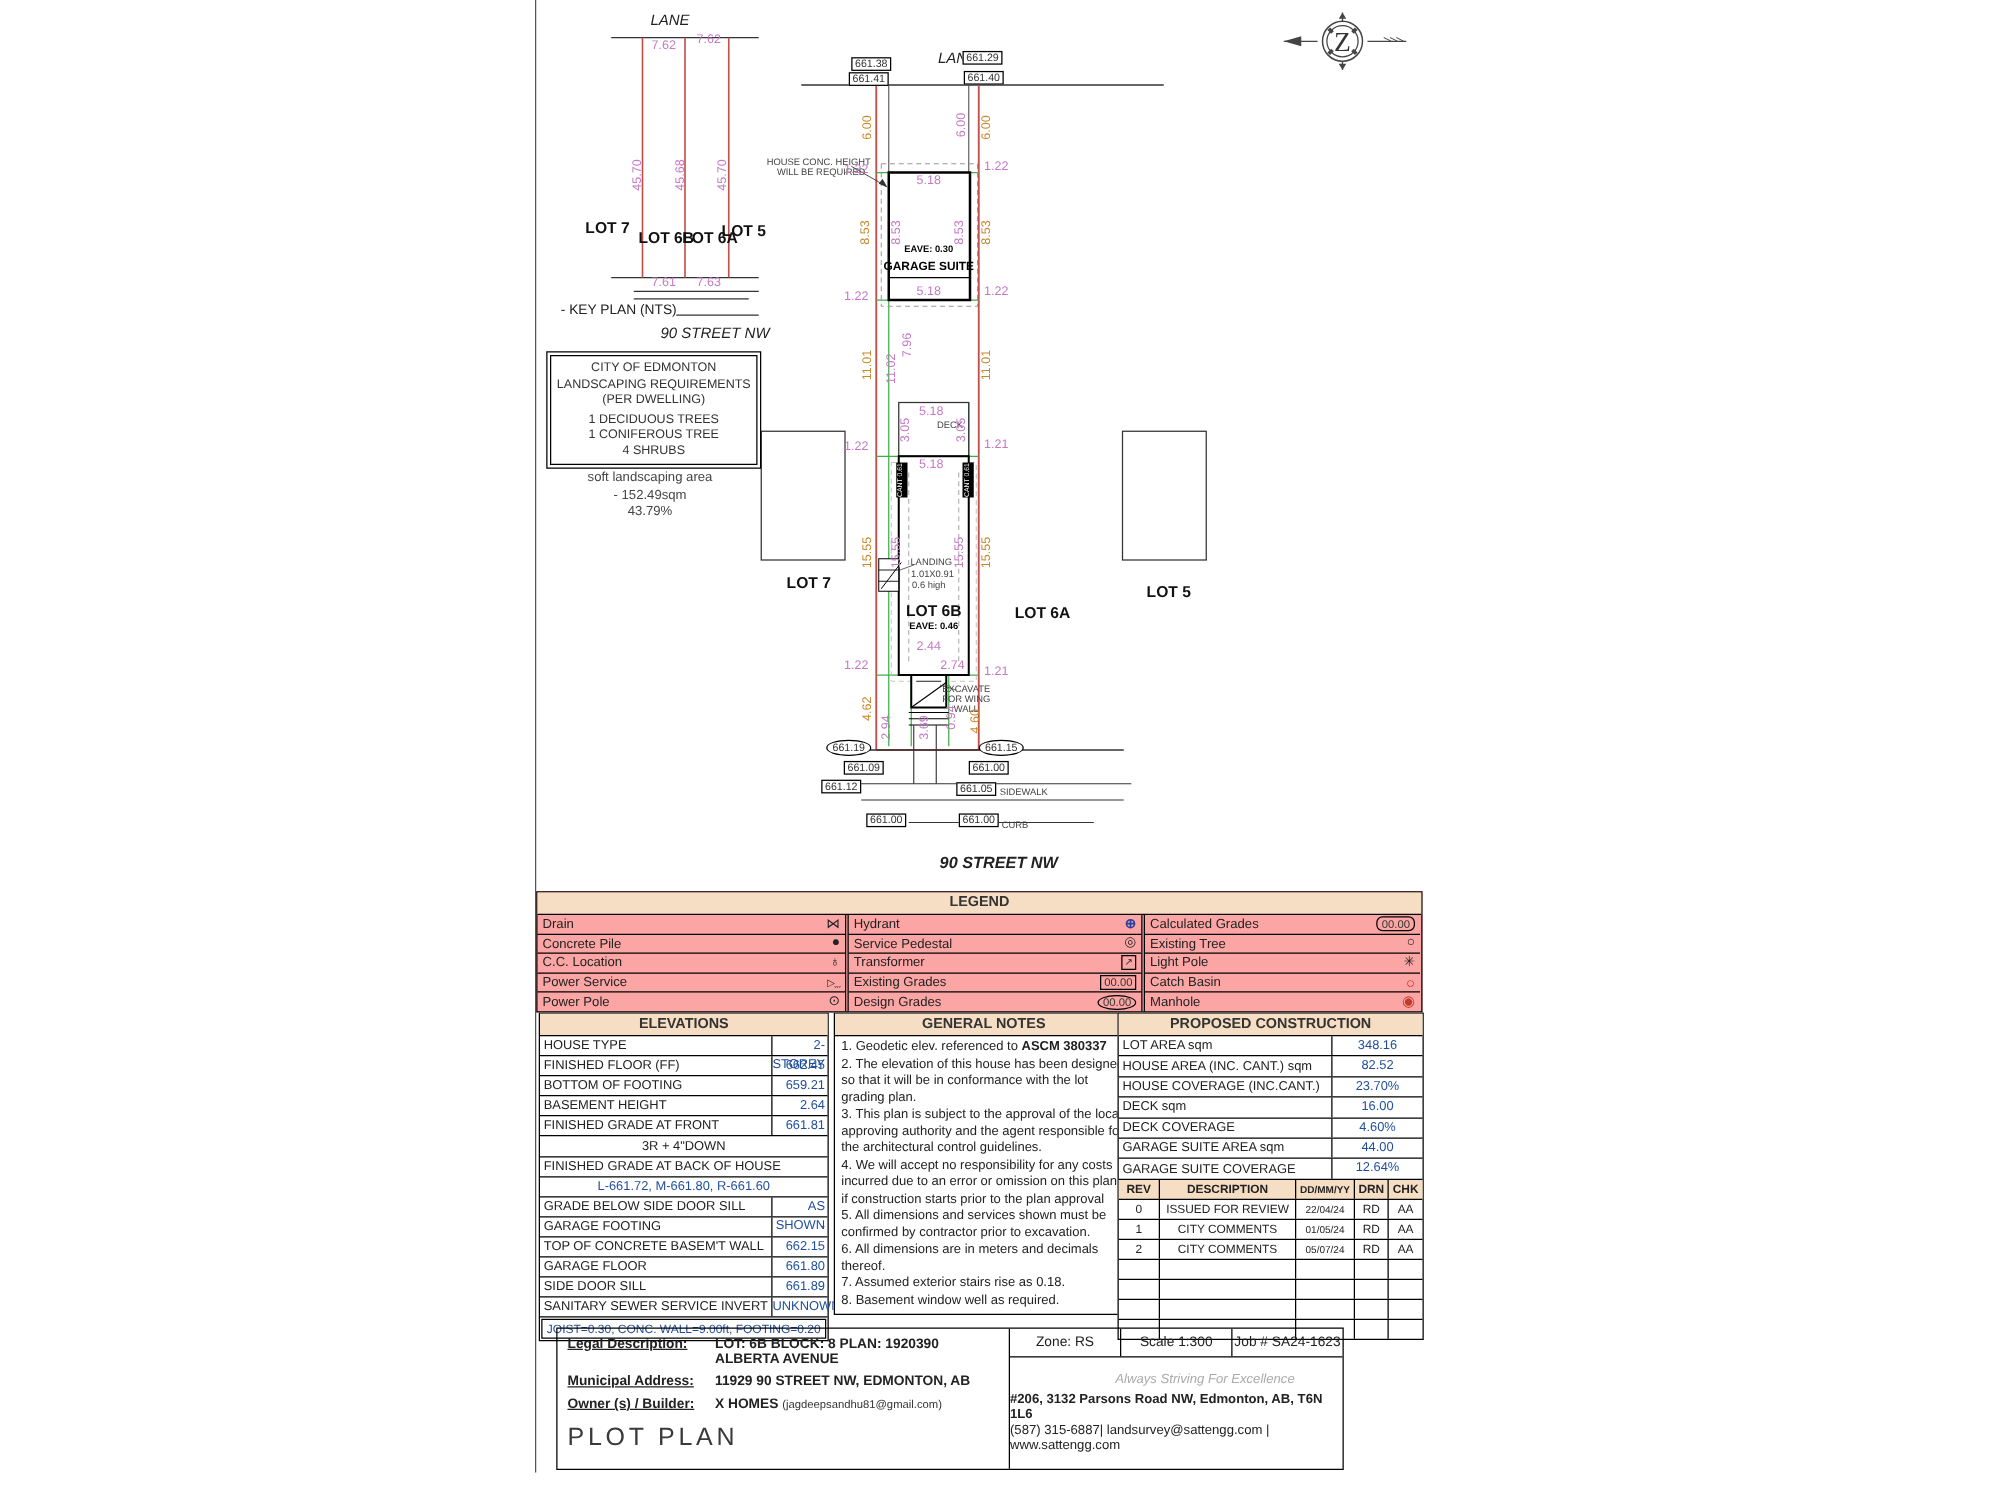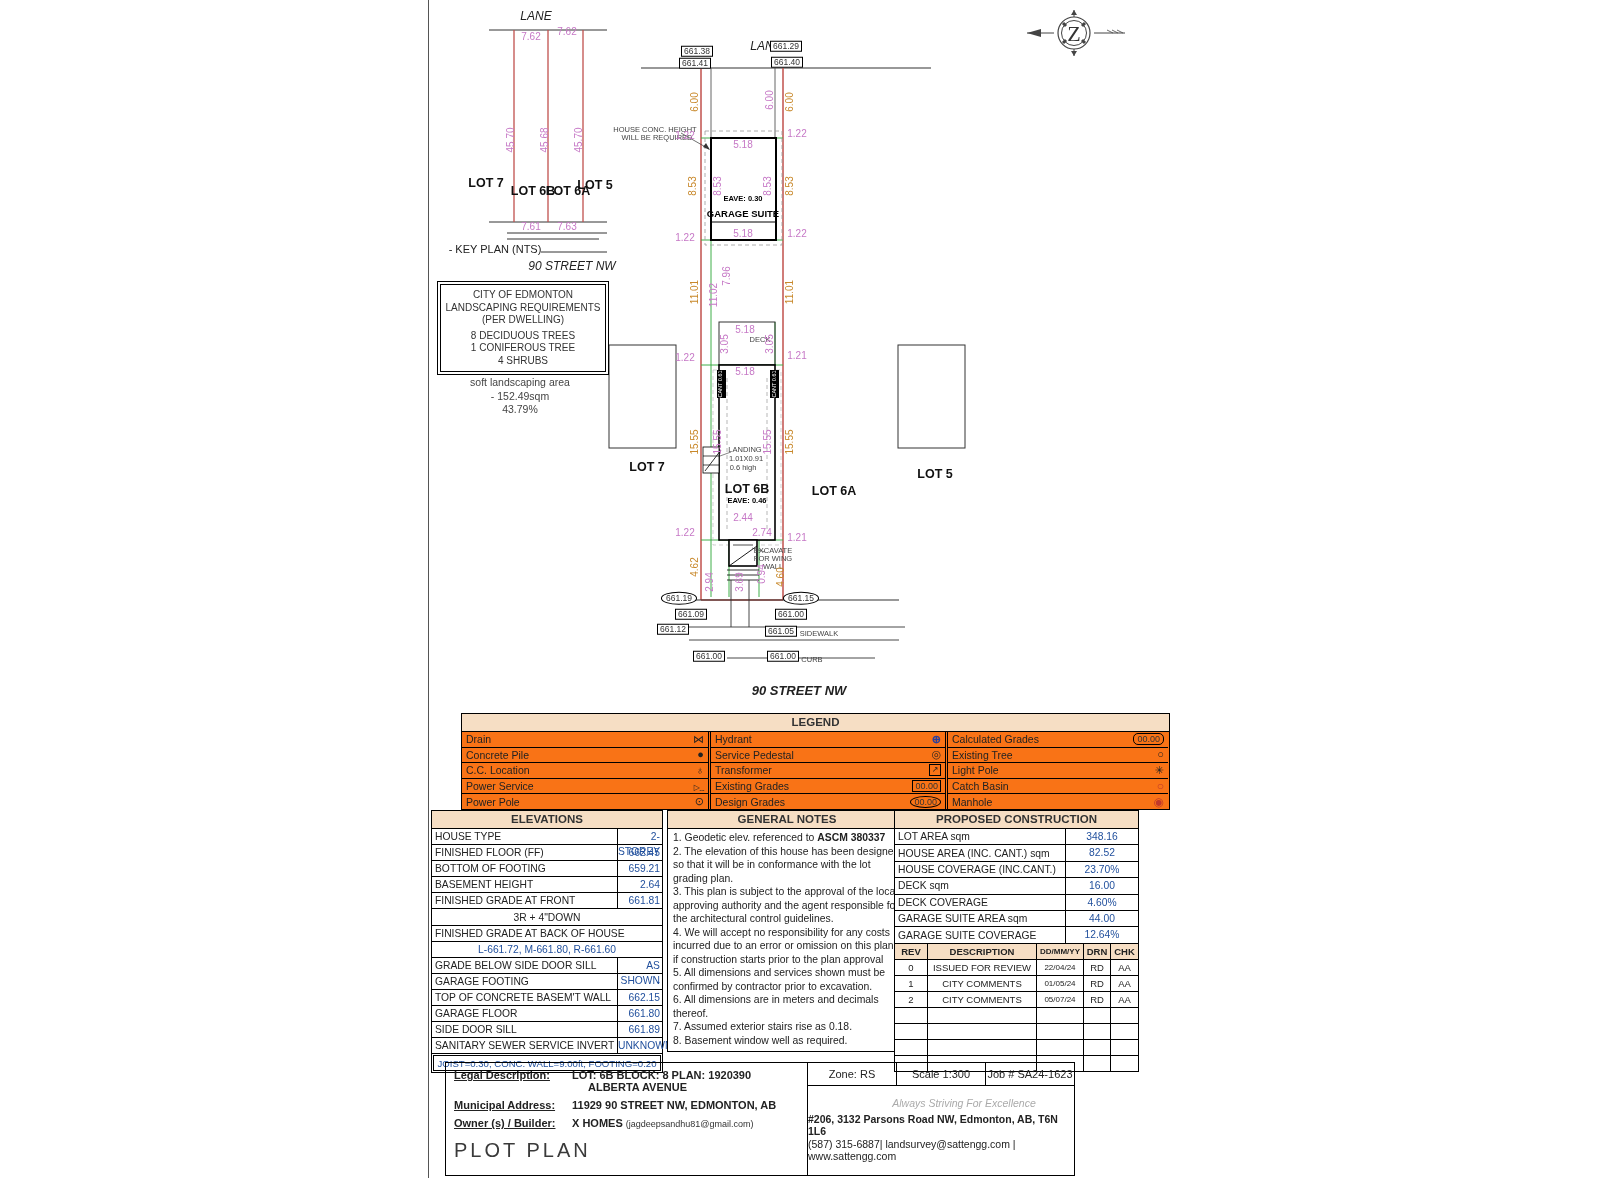--- a/index.html
+++ b/index.html
@@ -23,21 +23,21 @@
   .iblkbig{font-style:italic;font-weight:bold;font-size:13px;color:#222;}
   .wtiny{color:#fff;font-size:5.5px;}
   .gbox{border:1px solid #000;font-size:8.5px;padding:0 2px;background:#fff;color:#333;}
   .gell{border:1px solid #000;border-radius:50%;font-size:8.5px;padding:1px 4px;background:#fff;color:#333;}
   
   #landscape-req{position:absolute;left:8px;top:281px;width:166px;height:88px;border:1.5px solid #000;padding:2px;}
   #landscape-req .inner{border:1.5px solid #000;width:100%;height:100%;box-sizing:border-box;
      display:flex;flex-direction:column;justify-content:center;text-align:center;font-size:10px;color:#333;line-height:1.25;}
   #soft-landscape{position:absolute;left:8px;top:376px;width:166px;text-align:center;font-size:10.5px;color:#444;line-height:1.3;}
   
-  #legend{position:absolute;left:0;top:713px;width:709px;border:1px solid #000;box-sizing:border-box;background:#f97316;margin-left:32px;}
+  #legend{position:absolute;left:0;top:713px;width:709px;border:1px solid #000;box-sizing:border-box;background:#fca5a5;}
   .panel-head{background:#F6DEC4;border-bottom:1px solid #000;text-align:center;
     font-size:11.5px;font-weight:bold;color:#333;height:17px;line-height:17px;}
   #legend .cols{display:flex;}
   #legend .col{flex:0 0 auto;}
   #legend .col1{width:246px;border-right:3px double #000;}
   #legend .col2{width:234px;border-right:3px double #000;}
   #legend .col3{width:220px;}
   .lg-row{display:flex;justify-content:space-between;align-items:center;height:14.6px;
     border-bottom:1px solid #000;padding:0 4px;font-size:10.5px;color:#222;}
   .lg-row:last-child{border-bottom:none;}
@@ -83,21 +83,21 @@
   .rv-desc{flex:1;}
   .rv-date{width:46px;font-size:8px;}
   .rv-drn{width:26px;}
   .rv-chk{width:27px;}
   
   #tblock{position:absolute;left:16px;top:1062px;width:630px;height:114px;border:1.5px solid #000;box-sizing:border-box;display:flex;}
   #tb-left{width:362px;border-right:1.5px solid #000;padding:6px 8px;box-sizing:border-box;position:relative;}
   .tb-line{display:flex;margin-bottom:6px;font-size:11px;}
   .tb-label{font-weight:bold;text-decoration:underline;color:#222;width:118px;flex:0 0 auto;}
   .tb-val{font-weight:bold;color:#222;}
-  .tb-val .sub{display:block;margin-left:16px;}
+  .tb-val .sub{display:block;}
   .tb-email{font-weight:normal;font-size:9px;color:#333;}
   #plot-title{font-size:20px;letter-spacing:3px;color:#3a3a3a;margin-top:10px;}
   #tb-right{flex:1;display:flex;flex-direction:column;}
   #tb-strip{display:flex;height:22px;border-bottom:1px solid #000;font-size:11px;}
   #tb-strip div{flex:1;border-right:1px solid #000;text-align:center;line-height:22px;color:#222;}
   #tb-strip div:last-child{border-right:none;}
   #firm{flex:1;display:flex;flex-direction:column;align-items:center;justify-content:center;}
   #firm-row{display:flex;align-items:center;gap:4px;}
   #firm-name{font-size:22px;color:#666;}
   #firm-tag{font-style:italic;font-size:10.5px;color:#aaa;margin-top:-3px;margin-left:46px;}
@@ -294,21 +294,21 @@
         <span class="plabel gbox" style="left: 354px; top: 656px;">661.00</span>
         <span class="plabel tiny" style="left: 383px; top: 660px;">CURB</span>
         <span class="plabel iblkbig" style="left: 370px; top: 690px;">90 STREET NW</span>
       </div>
 
     <div id="landscape-req">
       <div class="inner">
         <div>CITY OF EDMONTON</div>
         <div>LANDSCAPING REQUIREMENTS</div>
         <div style="margin-bottom:3px;">(PER DWELLING)</div>
-        <div>8 DECIDUOUS TREES</div>
+        <div>1 DECIDUOUS TREES</div>
         <div>1 CONIFEROUS TREE</div>
         <div>4 SHRUBS</div>
       </div>
     </div>
     <div id="soft-landscape">
       <div>soft landscaping area</div>
       <div>- 152.49sqm</div>
       <div>43.79%</div>
     </div>
   </div>

